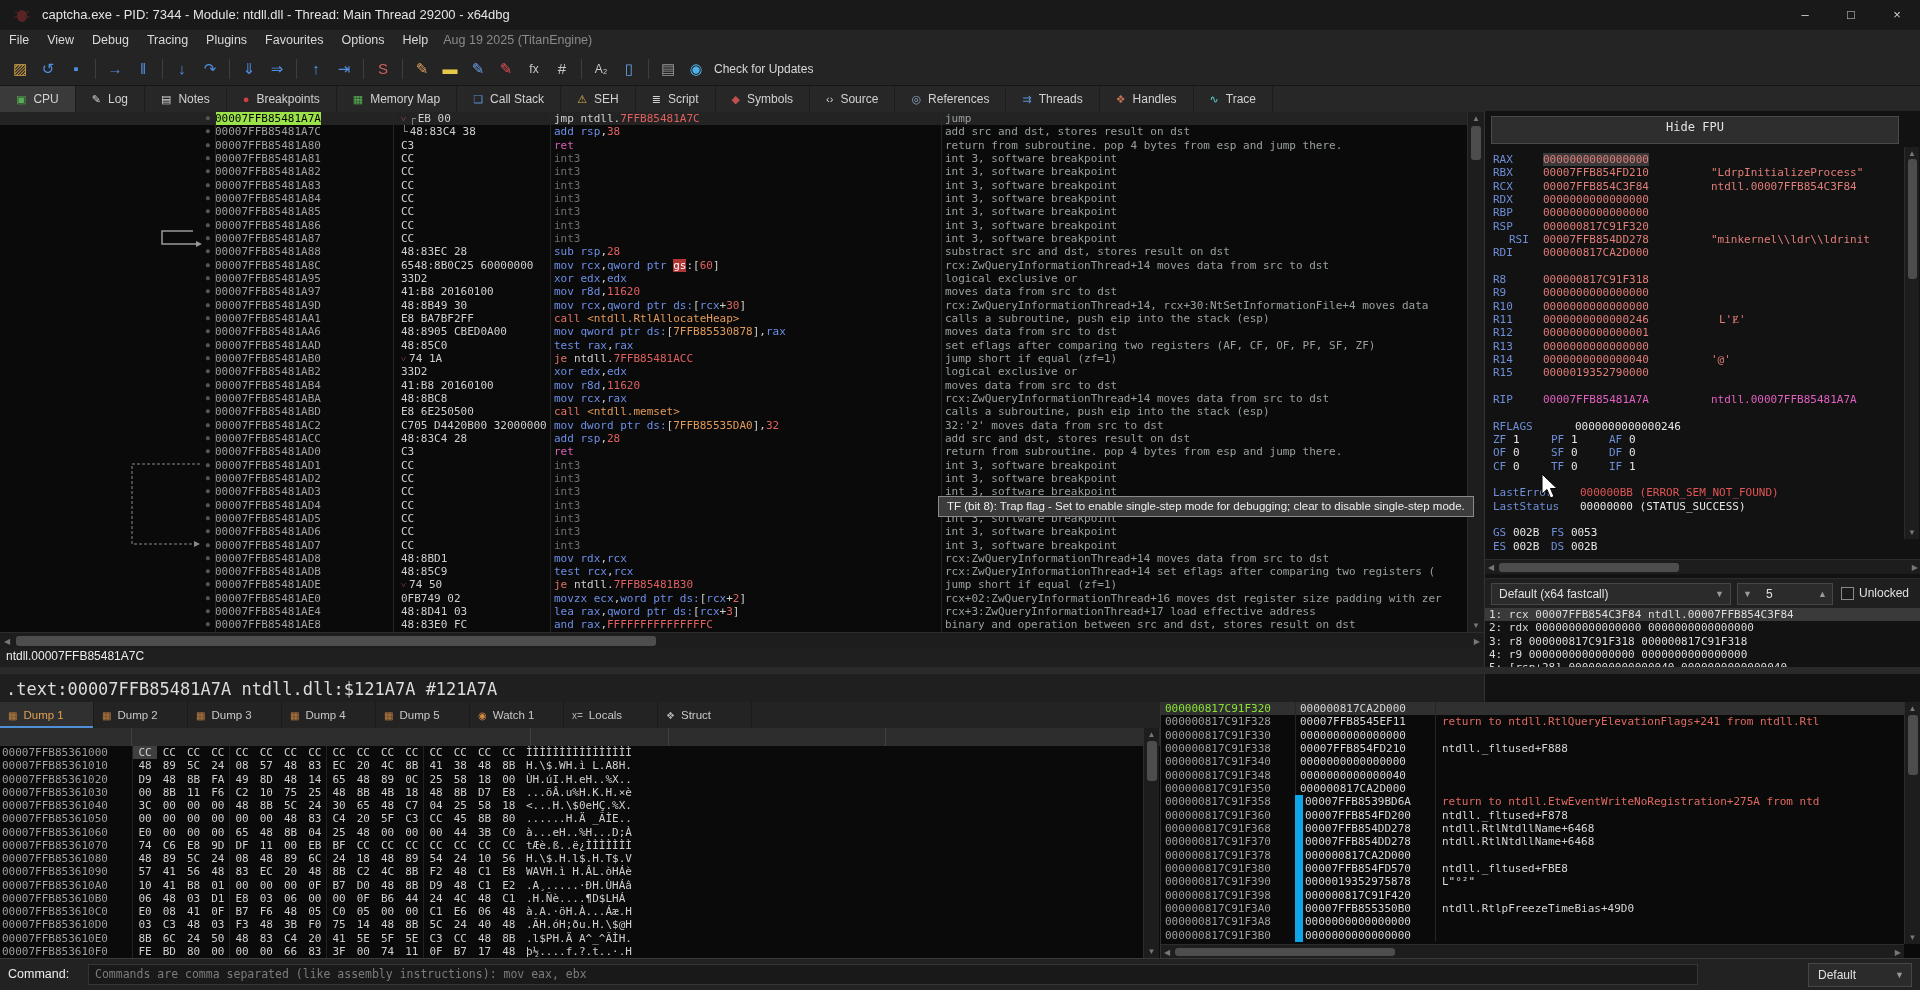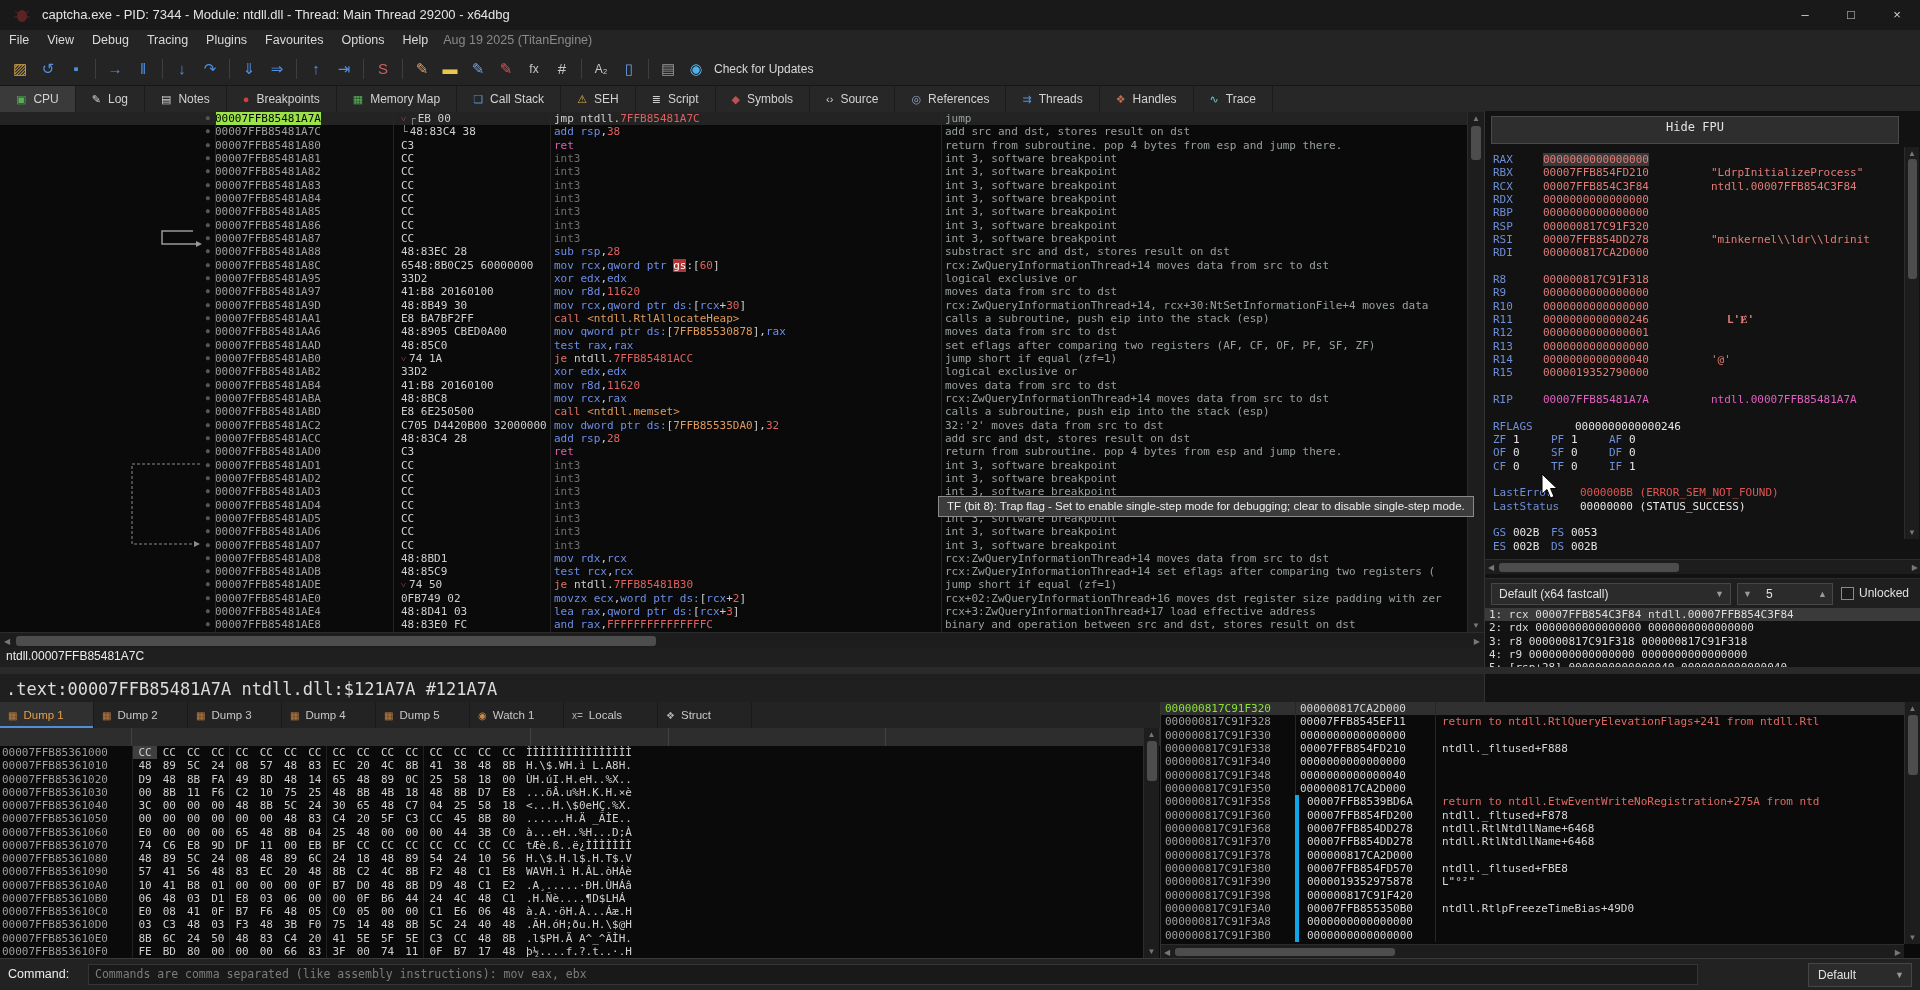--- a/index.html
+++ b/index.html
@@ -114,21 +114,21 @@
   .duascii{width:134px;flex:none;padding-left:6px;color:#cfcfcf;overflow:hidden;}
   
   #stack{position:absolute;left:1160px;top:702px;width:760px;height:256px;background:#0a0a0a;
          border-left:1px solid #333;overflow:hidden;}
   .strow{display:flex;height:13.333px;line-height:13.333px;font-family:"DejaVu Sans Mono",monospace;
          font-size:11px;white-space:pre;position:relative;}
   .strow.sel{background:#303030;}
   .staddr{width:134px;flex:none;color:#9f9f9f;padding-left:4px;}
   .strow.sel .staddr{color:#8ae234;}
   .stval{width:140px;flex:none;color:#d6d6d6;padding-left:4px;border-left:1px solid #262626;}
-  .stval.frame{border-left:4px solid #0ea5e9;padding-left:8px;}
+  .stval.frame{border-left:8px solid #0ea5e9;padding-left:2px;}
   .stcom{flex:1;color:#d6d6d6;padding-left:6px;border-left:1px solid #262626;overflow:hidden;}
   .stcom.red{color:#e06a62;}
   
   #cmdbar{position:absolute;left:0;top:958px;width:1920px;height:32px;background:#222;
           border-top:1px solid #3a3a3a;}
   #cmd-label{position:absolute;left:8px;top:8px;font-size:12.5px;color:#ececec;}
   #cmd-input{position:absolute;left:88px;top:5px;width:1610px;height:21px;background:#191919;
              border:1px solid #353535;font-family:"DejaVu Sans Mono",monospace;font-size:11.5px;
              color:#7c7c7c;line-height:19px;padding-left:6px;overflow:hidden;white-space:nowrap;}
   #profilebox{position:absolute;left:1808px;top:4px;width:104px;height:24px;background:#2b2b2b;
@@ -322,27 +322,27 @@
 
   <div id="regs">
     <div id="hidefpu">Hide FPU</div>
     <div id="reglines">
         <div class="regline"><span class="rname" style="position: absolute; left: 8px;">RAX</span><span class="rval rsel" style="position: absolute; left: 58px;">0000000000000000</span></div>
         <div class="regline"><span class="rname" style="position: absolute; left: 8px;">RBX</span><span class="rval" style="position: absolute; left: 58px;">00007FFB854FD210</span><span class="rextra" style="position: absolute; left: 226px;">"LdrpInitializeProcess"</span></div>
         <div class="regline"><span class="rname" style="position: absolute; left: 8px;">RCX</span><span class="rval" style="position: absolute; left: 58px;">00007FFB854C3F84</span><span class="rextra" style="position: absolute; left: 226px;">ntdll.00007FFB854C3F84</span></div>
         <div class="regline"><span class="rname" style="position: absolute; left: 8px;">RDX</span><span class="rval" style="position: absolute; left: 58px;">0000000000000000</span></div>
         <div class="regline"><span class="rname" style="position: absolute; left: 8px;">RBP</span><span class="rval" style="position: absolute; left: 58px;">0000000000000000</span></div>
         <div class="regline"><span class="rname" style="position: absolute; left: 8px;">RSP</span><span class="rval" style="position: absolute; left: 58px;">000000817C91F320</span></div>
-        <div class="regline"><span class="rname" style="position: absolute; left: 8px; text-align: center;">RSI</span><span class="rval" style="position: absolute; left: 58px;">00007FFB854DD278</span><span class="rextra" style="position: absolute; left: 226px;">"minkernel\\ldr\\ldrinit</span></div>
+        <div class="regline"><span class="rname" style="position: absolute; left: 24px; text-align: center;">RSI</span><span class="rval" style="position: absolute; left: 58px;">00007FFB854DD278</span><span class="rextra" style="position: absolute; left: 226px;">"minkernel\\ldr\\ldrinit</span></div>
         <div class="regline"><span class="rname" style="position: absolute; left: 8px;">RDI</span><span class="rval" style="position: absolute; left: 58px;">000000817CA2D000</span></div>
         <div class="regline"></div>
         <div class="regline"><span class="rname" style="position: absolute; left: 8px;">R8</span><span class="rval" style="position: absolute; left: 58px;">000000817C91F318</span></div>
         <div class="regline"><span class="rname" style="position: absolute; left: 8px;">R9</span><span class="rval" style="position: absolute; left: 58px;">0000000000000000</span></div>
         <div class="regline"><span class="rname" style="position: absolute; left: 8px;">R10</span><span class="rval" style="position: absolute; left: 58px;">0000000000000000</span></div>
-        <div class="regline"><span class="rname" style="position: absolute; left: 8px;">R11</span><span class="rval" style="position: absolute; left: 58px;">0000000000000246</span><span class="rextra" style="position: absolute; left: 242px; font-weight: bold;">L'Ɇ'</span></div>
+        <div class="regline"><span class="rname" style="position: absolute; left: 8px;">R11</span><span class="rval" style="position: absolute; left: 58px;">0000000000000246</span><span class="rextra" style="position: absolute; left: 234px;">L'Ɇ'</span></div>
         <div class="regline"><span class="rname" style="position: absolute; left: 8px;">R12</span><span class="rval" style="position: absolute; left: 58px;">0000000000000001</span></div>
         <div class="regline"><span class="rname" style="position: absolute; left: 8px;">R13</span><span class="rval" style="position: absolute; left: 58px;">0000000000000000</span></div>
         <div class="regline"><span class="rname" style="position: absolute; left: 8px;">R14</span><span class="rval" style="position: absolute; left: 58px;">0000000000000040</span><span class="rextra" style="position: absolute; left: 226px;">'@'</span></div>
         <div class="regline"><span class="rname" style="position: absolute; left: 8px;">R15</span><span class="rval" style="position: absolute; left: 58px;">0000019352790000</span></div>
         <div class="regline"></div>
         <div class="regline"><span class="rname" style="position: absolute; left: 8px;">RIP</span><span class="rval pink" style="position: absolute; left: 58px;">00007FFB85481A7A</span><span class="rextra pink" style="position: absolute; left: 226px;">ntdll.00007FFB85481A7A</span></div>
         <div class="regline"></div>
         <div class="regline"><span class="rname" style="position: absolute; left: 8px;">RFLAGS</span><span class="rval white" style="position: absolute; left: 90px;">0000000000000246</span></div>
         <div class="regline"><span class="fl" style="position: absolute; left: 8px;"><span class="rname">ZF </span><span class="rval white">1</span></span><span class="fl" style="position: absolute; left: 66px;"><span class="rname">PF </span><span class="rval white">1</span></span><span class="fl" style="position: absolute; left: 124px;"><span class="rname">AF </span><span class="rval white">0</span></span></div>
         <div class="regline"><span class="fl" style="position: absolute; left: 8px;"><span class="rname">OF </span><span class="rval white">0</span></span><span class="fl" style="position: absolute; left: 66px;"><span class="rname">SF </span><span class="rval white">0</span></span><span class="fl" style="position: absolute; left: 124px;"><span class="rname">DF </span><span class="rval white">0</span></span></div>

